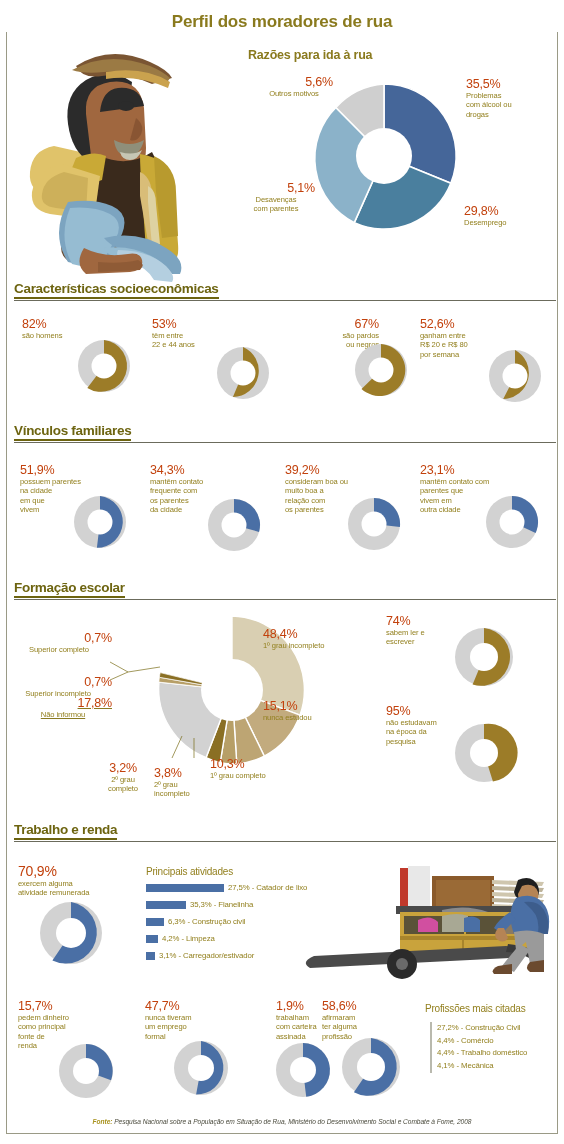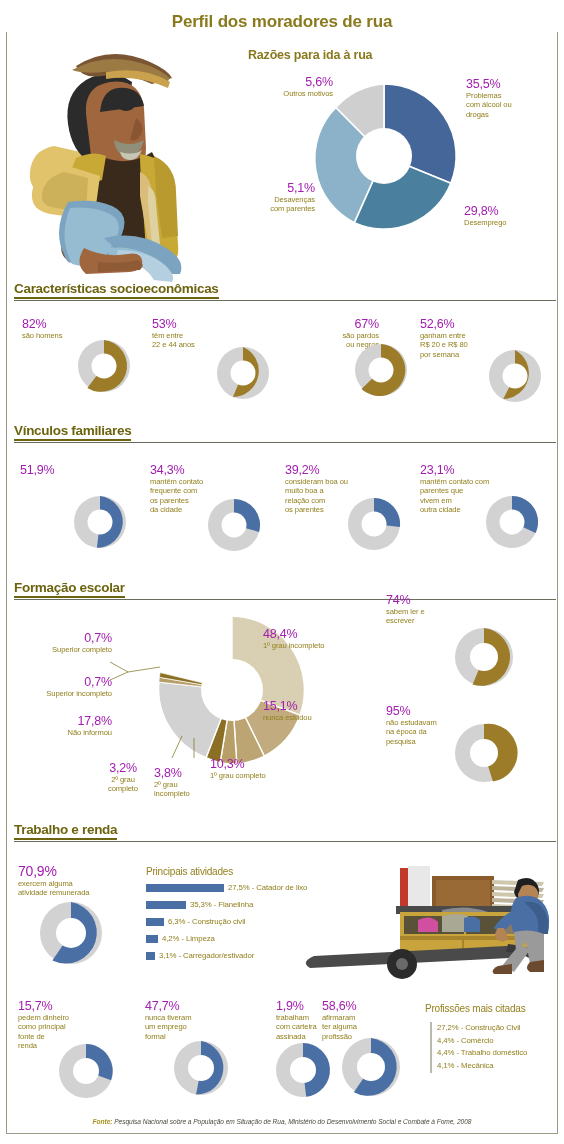--- a/index.html
+++ b/index.html
@@ -24,24 +24,24 @@
 
   
   .sect-h{
     position:absolute;font-size:13.5px;font-weight:bold;color:#6d6410;
     letter-spacing:-.3px;white-space:nowrap;
   }
   .sect-h .u{border-bottom:2px solid #6d6410;padding-bottom:1px;}
   .sect-rule{position:absolute;height:1px;background:#6b6b5c;}
 
   
-  .pct{font-size:12.5px;color:#a21caf;letter-spacing:-.2px;line-height:1.05;}
+  .pct{font-size:12.5px;color:#c2410c;letter-spacing:-.2px;line-height:1.05;}
   .pct.big{font-size:14px;}
   .lbl{font-size:7.6px;color:#93801f;line-height:1.22;letter-spacing:-.1px;}
-  .lbl.r{text-align:right;}
+  .lbl.r{text-align:center;}
   .lbl.c{text-align:center;}
   .pct.r{text-align:right;}
   .pct.c{text-align:center;}
   .blk{position:absolute;}
 
   .chart-title{
     position:absolute;font-size:12.5px;font-weight:bold;color:#8a7a1e;
     letter-spacing:-.2px;white-space:nowrap;
   }
   .sub-title{
@@ -186,20 +186,21 @@
     <circle cx="28" cy="28" r="12.5" fill="#fff"></circle>
   </svg>
 
   <div class="sect-h" style="left:14px;top:423px;">
     <span class="u">Vínculos familiares</span>
   </div>
   <div class="sect-rule" style="left:14px;top:442px;width:542px;"></div>
 
   <div class="blk" style="left:20px;top:464px;width:92px;">
     <div class="pct">51,9%</div>
+    <div class="lbl">possuem parentes<br>na cidade<br>em que<br>vivem</div>
   </div>
   <svg class="blk" style="left:72px;top:494px;" width="56" height="56" viewBox="0 0 56 56">
     <circle cx="28" cy="28" r="26" fill="#d2d2d2"></circle>
     <path d="M28 28 L28 2 A26 26 0 0 1 24.9 53.8 Z" fill="#4a6fa5"></path>
     <circle cx="28" cy="28" r="12.5" fill="#fff"></circle>
   </svg>
 
   <div class="blk" style="left:150px;top:464px;width:92px;">
     <div class="pct">34,3%</div>
     <div class="lbl">mantêm contato<br>frequente com<br>os parentes<br>da cidade</div>
@@ -258,21 +259,21 @@
   <div class="blk" style="left:6px;top:632px;width:106px;text-align:right;">
     <div class="pct r">0,7%</div>
     <div class="lbl r">Superior completo</div>
   </div>
 
   <div class="blk" style="left:4px;top:676px;width:108px;text-align:right;">
     <div class="pct r">0,7%</div>
     <div class="lbl r">Superior incompleto</div>
   </div>
 
-  <div class="blk" style="left:14px;top:715px;width:98px;text-align:right;">
+  <div class="blk" style="left:14px;top:697px;width:98px;text-align:right;text-decoration:underline;">
     <div class="pct r">17,8%</div>
     <div class="lbl r">Não informou</div>
   </div>
 
   <div class="blk" style="left:94px;top:762px;width:58px;text-align:center;">
     <div class="pct c">3,2%</div>
     <div class="lbl c">2º grau<br>completo</div>
   </div>
 
   <div class="blk" style="left:154px;top:767px;width:60px;">
@@ -288,21 +289,21 @@
   <div class="blk" style="left:263px;top:628px;width:110px;">
     <div class="pct">48,4%</div>
     <div class="lbl">1º grau incompleto</div>
   </div>
 
   <div class="blk" style="left:263px;top:700px;width:110px;">
     <div class="pct">15,1%</div>
     <div class="lbl">nunca estudou</div>
   </div>
 
-  <div class="blk" style="left:386px;top:594px;width:80px;">
+  <div class="blk" style="left:386px;top:615px;width:80px;">
     <div class="pct">74%</div>
     <div class="lbl">sabem ler e<br>escrever</div>
   </div>
   <svg class="blk" style="left:453px;top:626px;" width="62" height="62" viewBox="0 0 62 62">
     <circle cx="31" cy="31" r="29" fill="#d2d2d2"></circle>
     <path d="M31 31 L31 2 A29 29 0 1 1 19.6 58.6 Z" fill="#9c7c28"></path>
     <circle cx="31" cy="31" r="14" fill="#fff"></circle>
   </svg>
 
   <div class="blk" style="left:386px;top:705px;width:86px;">

